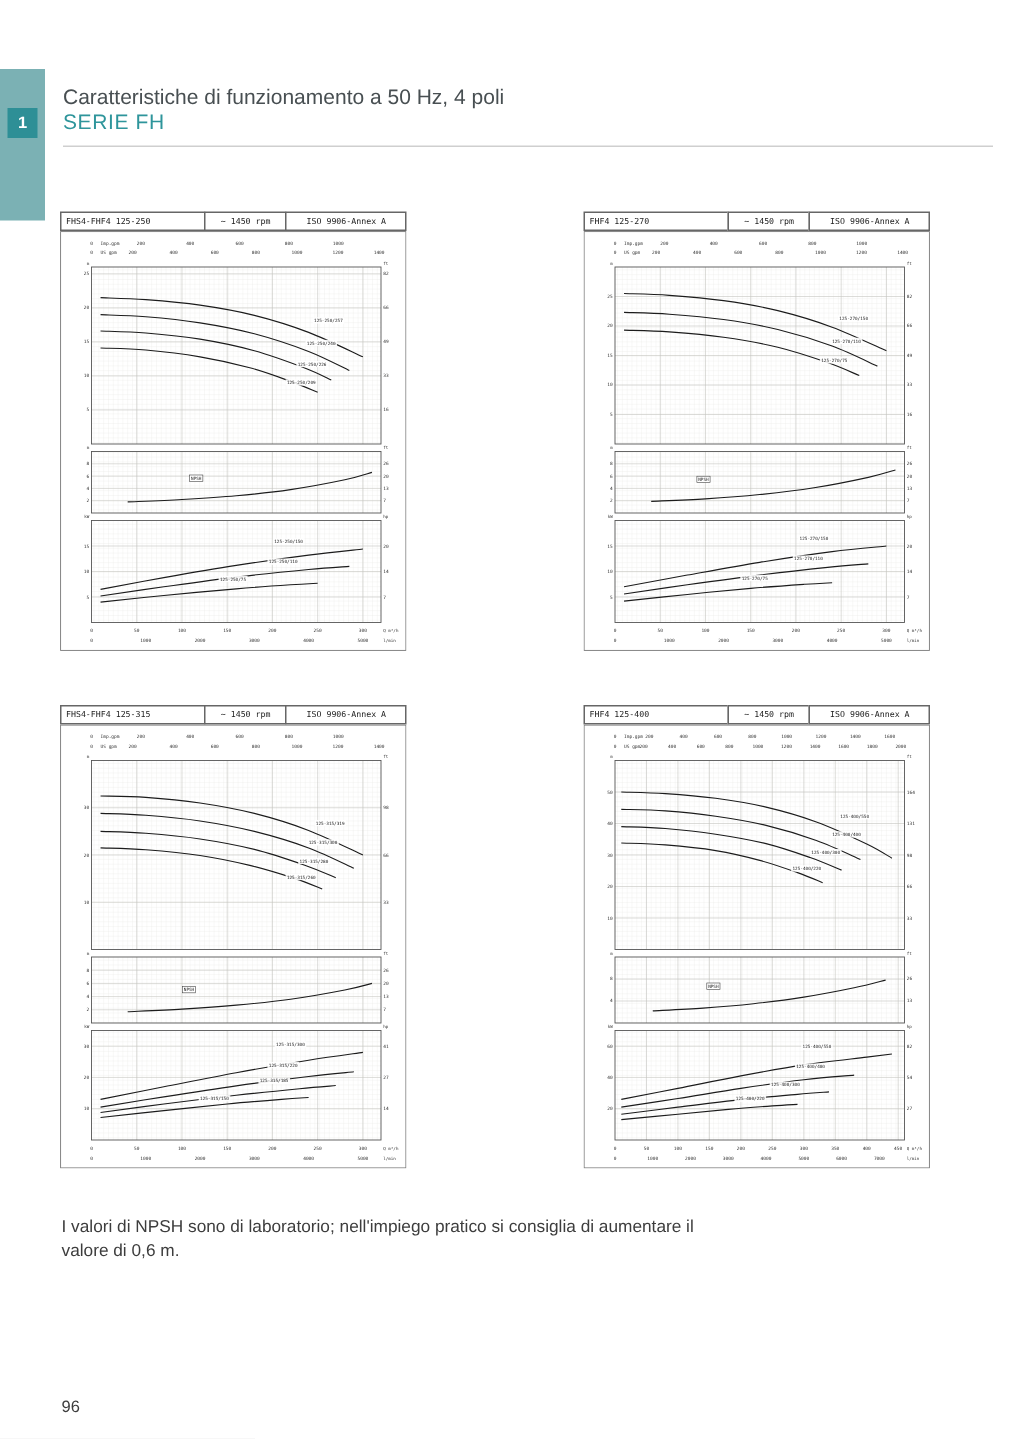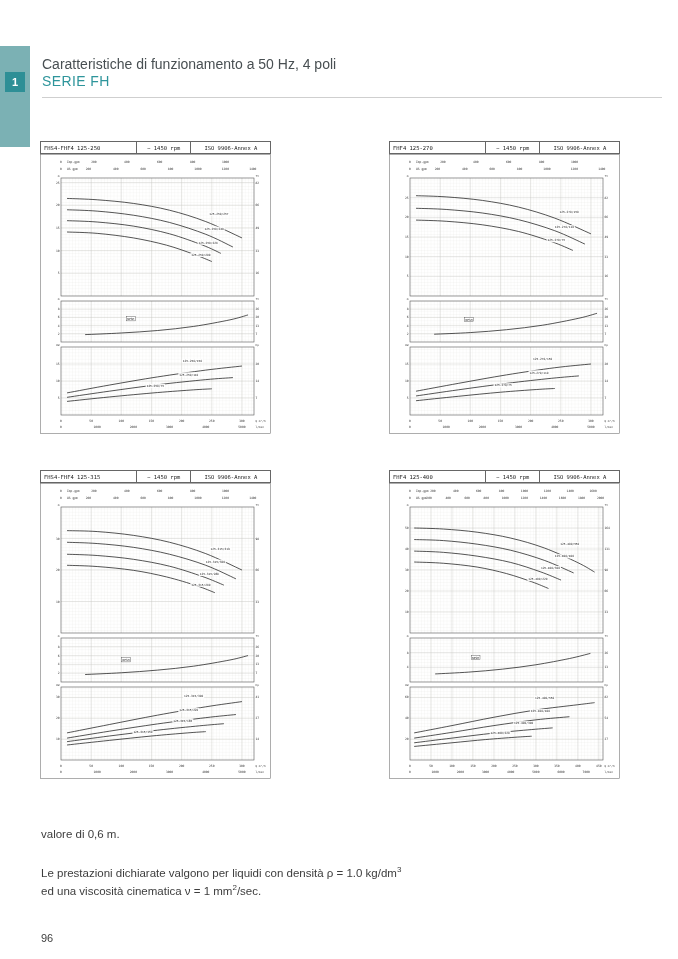--- a/index.html
+++ b/index.html
@@ -649,24 +649,20 @@
         <rect x="140.93478260869566" y="226.03714285714287" width="21.05" height="4.2" fill="#fff" fill-opacity="0.9" stroke="none" stroke-width="0"></rect>
         <text x="141.83478260869566" y="229.23714285714286" font-size="2.9" text-anchor="start" fill="#1c1c1c" font-family="&quot;DejaVu Sans Mono&quot;, monospace">125-400/400</text>
         <rect x="124.15217391304347" y="238.13428571428574" width="21.05" height="4.2" fill="#fff" fill-opacity="0.9" stroke="none" stroke-width="0"></rect>
         <text x="125.05217391304348" y="241.33428571428573" font-size="2.9" text-anchor="start" fill="#1c1c1c" font-family="&quot;DejaVu Sans Mono&quot;, monospace">125-400/300</text>
         <rect x="100.65652173913043" y="247.3114285714286" width="21.05" height="4.2" fill="#fff" fill-opacity="0.9" stroke="none" stroke-width="0"></rect>
         <text x="101.55652173913043" y="250.51142857142858" font-size="2.9" text-anchor="start" fill="#1c1c1c" font-family="&quot;DejaVu Sans Mono&quot;, monospace">125-400/220</text>
       </svg>
   </div>
 
   <p class="note note1">
-    <br>
+    <span>I valori di NPSH sono di laboratorio; nell'impiego pratico si consiglia di aumentare il</span><br>
     <span>valore di 0,6 m.</span>
   </p>
 
-  <p class="note note2">
-    <span>Le prestazioni dichiarate valgono per liquidi con densità ρ = 1.0 kg/dm</span><sup>3</sup><br>
-    <span>ed una viscosità cinematica ν = 1 mm</span><sup>2</sup><span>/sec.</span>
-  </p>
 
   <div class="pageno">96</div>
 
 </div>
 
 </body></html>

